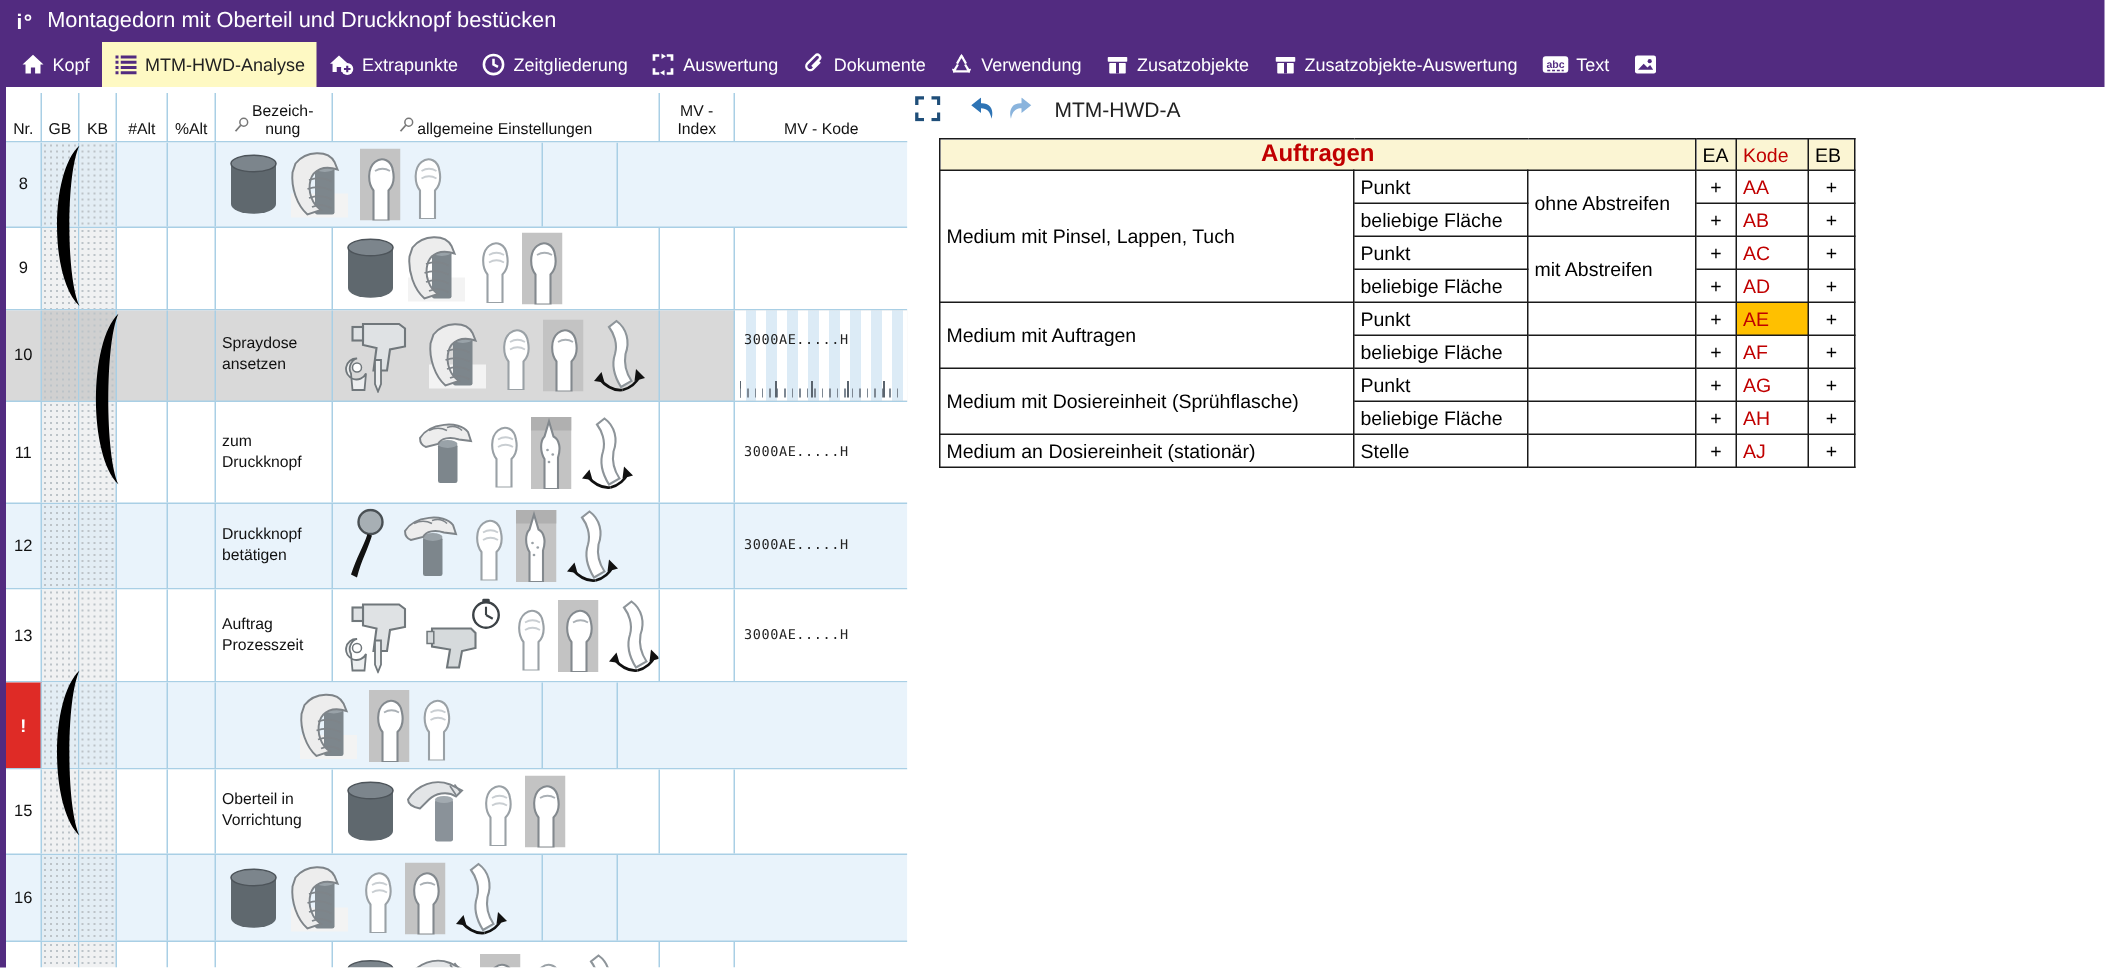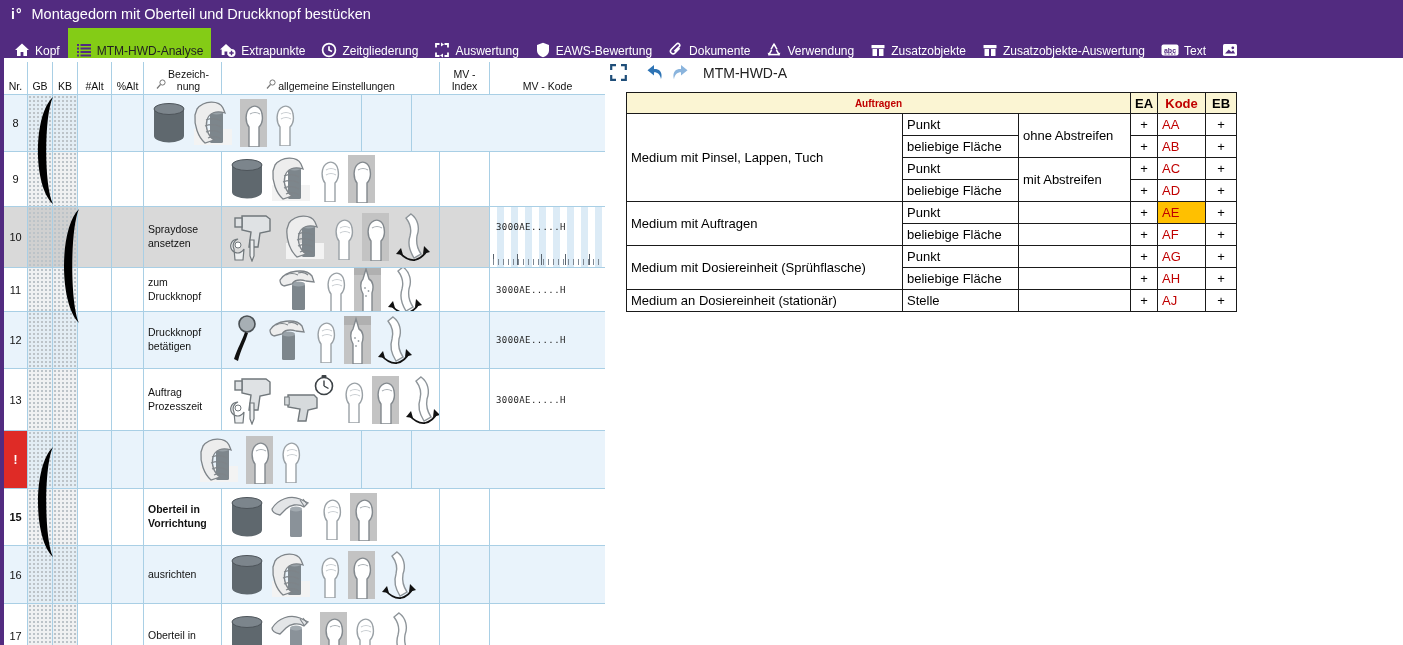--- a/index.html
+++ b/index.html
@@ -11,22 +11,22 @@
     --red:#C00000; --hy:#FBF5D3; --amber:#FFC000; --alert:#DF2B26;
   }
   
   .edge-left{position:absolute;left:0;top:0;width:4px;height:645px;background:var(--purple);z-index:30}
   .titlebar{position:absolute;left:0;top:0;width:1403px;height:28px;background:var(--purple);
     display:flex;align-items:center;padding-left:11px;gap:9px;color:#fff;z-index:20}
   .app-ico{font-size:14px;font-weight:700;line-height:1;letter-spacing:1px}
   .wtitle{font-size:14.5px;white-space:nowrap}
   .tabbar{position:absolute;left:0;top:28px;width:1403px;height:30px;background:var(--purple);
     display:flex;align-items:stretch;padding-left:6px;z-index:20}
-  .tab{display:flex;align-items:flex-end;gap:5px;padding:0 8px;color:#fff;font-size:12px;white-space:nowrap;cursor:default}
-  .tab.active{background:#84cc16;color:var(--purple)}
+  .tab{display:flex;align-items:center;gap:5px;padding:0 8px;color:#fff;font-size:12px;white-space:nowrap;cursor:default}
+  .tab.active{background:#fef9c3;color:var(--purple)}
   .tab.active .tlabel{color:#222}
   .ticon{display:flex;align-items:center}
   
   .pane{position:absolute;left:4px;top:58px;width:601px;height:587px;background:#fff;overflow:hidden;z-index:10}
   .ahead{margin-top:4px;height:33px;display:flex;border-bottom:1px solid var(--grid)}
   .hcell{border-right:1px solid var(--grid);display:flex;align-items:flex-end;justify-content:center;
     font-size:10.5px;color:#111;padding-bottom:2px;white-space:pre-line;text-align:center;line-height:1.15;gap:2px}
   .rows-wrap{position:relative;height:550px;overflow:hidden}
   .arow{display:flex;border-bottom:1px solid var(--grid)}
   .bg-blue{background:var(--rowblue)} .bg-white{background:#fff} .bg-selected{background:var(--selgray)}
@@ -51,22 +51,22 @@
   
   .hwd-toolbar{position:absolute;left:610px;top:64px;display:flex;align-items:center;z-index:10}
   .tbtn{display:flex;align-items:center;cursor:default}
   .tbtn + .tbtn{margin-left:7px}
   .tbtn.first{margin-right:12px}
   .hwd-title{margin-left:14px;font-size:14px;color:#222;white-space:nowrap}
   .hwd-table{position:absolute;left:626px;top:92px;width:610px;border-collapse:collapse;table-layout:fixed;
     font-size:13px;color:#000;z-index:10;background:#fff}
   .hwd-table th,.hwd-table td{border:1px solid #1a1a1a;height:22px;padding:0 4px;overflow:hidden;white-space:nowrap}
   .hwd-table th{height:21px;background:var(--hy)}
-  th.title{color:var(--red);font-weight:700;font-size:10px}
-  th.colh{font-weight:700;text-align:center}
+  th.title{color:var(--red);font-weight:700;font-size:16px}
+  th.colh{font-weight:400;text-align:left}
   th.colh.kode{color:var(--red)}
   td.g,td.t,td.w{text-align:left}
   td.pm{text-align:center;padding:0}
   td.code{color:var(--red)}
   td.code.sel{background:var(--amber)}
 </style>
 </head>
 <body>
 
 <div class="edge-left"></div>
@@ -134,28 +134,20 @@
             <polygon points="7,0.6 10,2.5 7,4.4"></polygon>
             <polygon points="9,11.6 6,13.5 9,15.4"></polygon>
           </g>
         </svg>
       </span>
       <span class="tlabel">Auswertung</span>
     </div>
     <div class="tab">
       <span class="ticon">
         <svg width="16" height="16" viewBox="0 0 16 16">
-          <path fill="currentColor" d="M8 .8 14 3v5.2c0 3.5-2.6 5.9-6 7-3.4-1.1-6-3.5-6-7V3z"></path>
-        </svg>
-      </span>
-      <span class="tlabel">EAWS-Bewertung</span>
-    </div>
-    <div class="tab">
-      <span class="ticon">
-        <svg width="16" height="16" viewBox="0 0 16 16">
           <path fill="none" stroke="currentColor" stroke-width="1.6" d="M11.6 6.3 7 11a2.6 2.6 0 0 1-3.7-3.7L8.6 2a1.8 1.8 0 0 1 2.6 2.6L6.4 9.4"></path>
         </svg>
       </span>
       <span class="tlabel">Dokumente</span>
     </div>
     <div class="tab">
       <span class="ticon">
         <svg width="16" height="16" viewBox="0 0 16 16">
           <g fill="none" stroke="currentColor" stroke-width="1.5">
             <path d="M8 2.2 11 7.4"></path>
@@ -378,21 +370,21 @@
         </div>
         <div class="acell w-idx"></div>
         <div class="acell w-kode kodecell striped">
           <span class="kodetext">3000AE.....H</span>
           <div class="ruler">
             <div class="t1"></div>
             <div class="t2"></div>
           </div>
         </div>
       </div>
-      <div class="arow bg-white" style="height: 44px;">
+      <div class="arow bg-white" style="height: 68px;">
         <div class="acell w-nr nr">11</div>
         <div class="acell w-gb dot"></div>
         <div class="acell w-kb dot"></div>
         <div class="acell w-a1"></div>
         <div class="acell w-a2"></div>
         <div class="acell w-bez bez">zum
 Druckknopf</div>
         <div class="acell w-set set">
           <span class="icon">
             <svg width="40" height="2"></svg>
@@ -574,21 +566,21 @@
           <span class="icon">
             <svg width="24" height="46" viewBox="0 0 24 46">
               <path d="M7 46 V27 C3 22 3 12 8 8 C13 4 19 7 20 14 C21 19 20 24 17 27 L17 46 Z" fill="#fff" stroke="#9aa1a6" stroke-width="1.4"></path>
               <path d="M8 14 q5 -3 10 0 M8 19 q5 -3 10 0" fill="none" stroke="#c9ced2" stroke-width="1.2"></path>
             </svg>
           </span>
         </div>
         <div class="acell w-idx"></div>
         <div class="acell w-kode kodecell"></div>
       </div>
-      <div class="arow bg-white" style="height: 57px; font-weight: bold;">
+      <div class="arow bg-white" style="height: 57px;">
         <div class="acell w-nr nr">15</div>
         <div class="acell w-gb dot"></div>
         <div class="acell w-kb dot"></div>
         <div class="acell w-a1"></div>
         <div class="acell w-a2"></div>
         <div class="acell w-bez bez">Oberteil in
 Vorrichtung</div>
         <div class="acell w-set set">
           <span class="icon">
             <svg width="34" height="46" viewBox="0 0 34 46">
@@ -621,21 +613,20 @@
         </div>
         <div class="acell w-idx"></div>
         <div class="acell w-kode kodecell"></div>
       </div>
       <div class="arow bg-blue" style="height: 58px;">
         <div class="acell w-nr nr">16</div>
         <div class="acell w-gb dot"></div>
         <div class="acell w-kb dot"></div>
         <div class="acell w-a1"></div>
         <div class="acell w-a2"></div>
-        <div class="acell w-bez bez">ausrichten</div>
         <div class="acell w-set set">
           <span class="icon">
             <svg width="34" height="46" viewBox="0 0 34 46">
               <path d="M2 9 V36 a15 6.5 0 0 0 30 0 V9" fill="#5f686e"></path>
               <ellipse cx="17" cy="9" rx="15" ry="5.5" fill="#7c858c"></ellipse>
               <ellipse cx="17" cy="9" rx="15" ry="5.5" fill="none" stroke="#4d545a" stroke-width="1"></ellipse>
             </svg>
           </span>
           <span class="icon">
             <svg width="42" height="48" viewBox="0 0 42 48">

